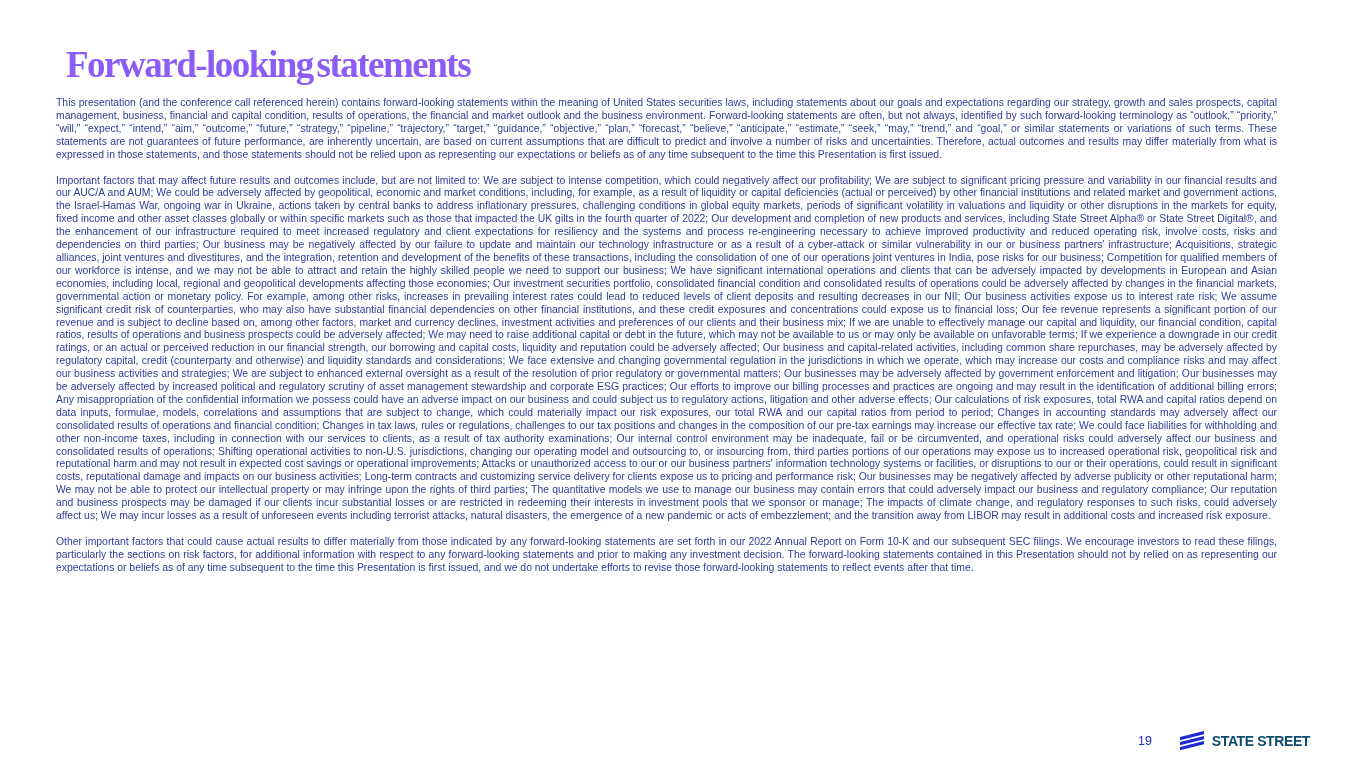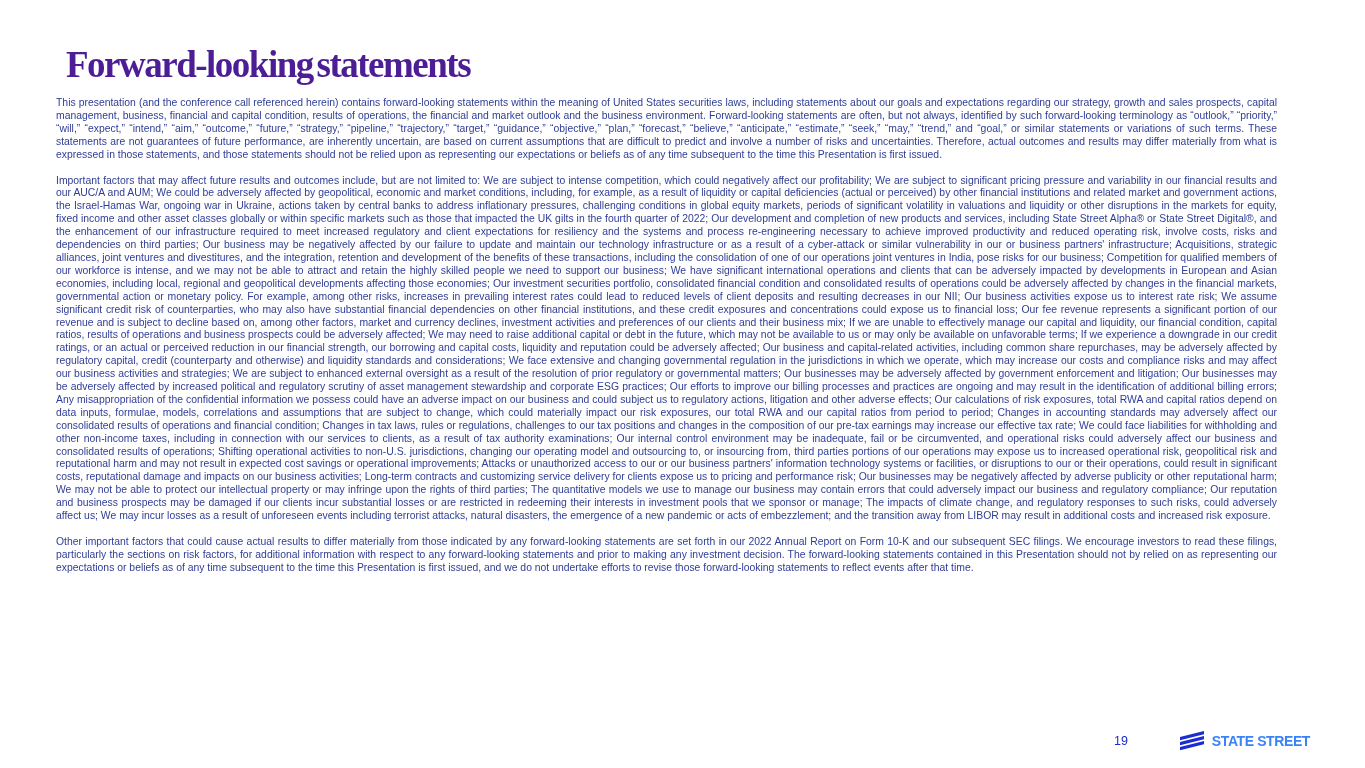--- a/index.html
+++ b/index.html
@@ -16,57 +16,57 @@
     position: absolute;
     left: 66px;
     top: 46px;
     margin: 0;
     font-family: "Liberation Serif", serif;
     font-weight: 700;
     font-size: 37px;
     line-height: 1;
     letter-spacing: -1.5px;
     word-spacing: -4px;
-    color: #4c1d95;
+    color: #8b5cf6;
   }
   .body-copy {
     position: absolute;
     left: 56px;
     top: 97px;
     width: 1221px;
     color: #2f3d96;
     font-size: 10.4px;
     line-height: 12.9px;
     text-align: justify;
   }
   .body-copy p { margin: 0 0 13px 0; }
   .footer {
     position: absolute;
     top: 731px;
     right: 55px;
     display: flex;
     align-items: center;
-    gap: 52px;
+    gap: 28px;
   }
   .page-number {
     color: #1d2bd3;
     font-size: 12.5px;
   }
   .logo {
     display: flex;
     align-items: center;
     gap: 6px;
     color: #1d2bd3;
   }
   .logo-mark svg { display: block; }
   .logo-wordmark {
     font-weight: 700;
     font-size: 14px;
     letter-spacing: -0.4px;
-    color: #3b82f6;
+    color: #0c4a6e;
     white-space: nowrap;
   }
 </style>
 </head>
 <body>
 
 <div class="slide">
 
   <h1 class="page-title">Forward-looking statements</h1>
 

